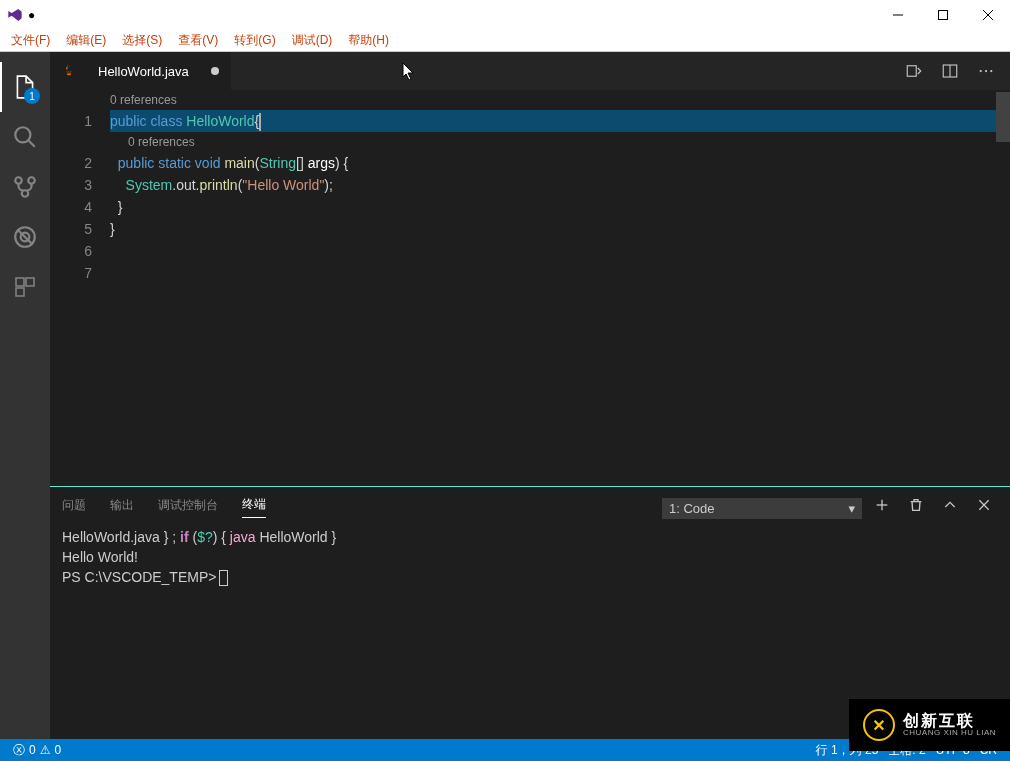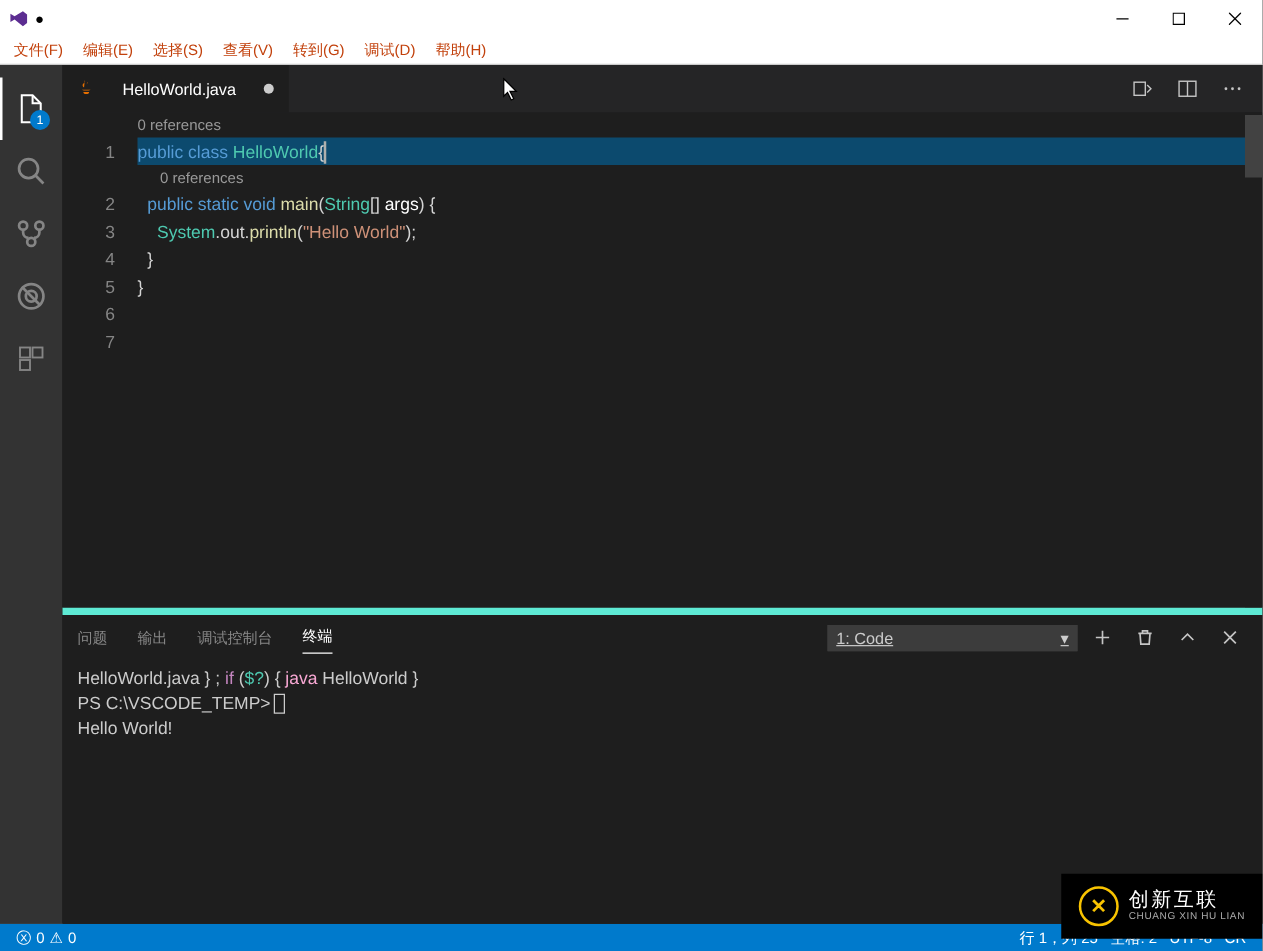--- a/index.html
+++ b/index.html
@@ -47,41 +47,41 @@
     .fn { color: #dcdcaa; }
     .str { color: #ce9178; }
     .param { color: #ffffff; }
     .pun {color:#d4d4d4;}
     .line.cur { background: #0c4a6e; }
     .cursor { border-left: 2px solid #aeafad; height: 18px; display: inline-block; vertical-align: middle; }
     .scrollbar-v {width:14px;background:#1e1e1e;}
     .scrollthumb{background:#424242;height:50px;margin-top:2px;}
     
     
-    .panel { height: 253px; background: #1e1e1e; display: flex; flex-direction: column; border-top: 6px solid #5eead4;}
+    .panel { height: 253px; background: #1e1e1e; display: flex; flex-direction: column; border-top: 1px solid #5eead4;}
     .panel-tabs { height: 36px; display: flex; align-items: center; padding: 0 12px; gap: 24px; color: #888; font-size: 12px;}
     .panel-tab { padding: 4px 0; cursor: pointer; }
     .panel-tab.active { color: #fff; border-bottom: 1px solid #fff; }
-    .panel-actions { margin-left: auto; display: flex; align-items: center; gap: 6px; color: #c5c5c5; text-decoration: underline;}
+    .panel-actions { margin-left: auto; display: flex; align-items: flex-end; gap: 6px; color: #c5c5c5;}
     .term-select { background: #3c3c3c; color: #ccc; border: 1px solid #3c3c3c; font-size: 13px; padding: 2px 6px; width: 200px; display:flex; justify-content:space-between; align-items:center;}
     .panel-action{width:28px; height:28px; display:flex;align-items:center;justify-content:center;cursor:pointer;}
     .terminal { flex: 1; padding: 4px 12px; font-family: Consolas, monospace; font-size: 14px; line-height: 20px; color: #ccc; }
-    .tkw{color:#c586c0;} .ty{color:#f9a8d4;} .tv{color:#4ec9b0;}
+    .tkw{color:#c586c0;font-weight:bold;} .ty{color:#f9a8d4;} .tv{color:#4ec9b0;}
     .prompt-cursor{display:inline-block;width:9px;height:16px;border:1px solid #ccc;vertical-align:middle;margin-left:3px;}
     
     
     .statusbar { height: 22px; background: #007acc; color: #fff; display: flex; align-items: center; font-size: 12px; padding: 0 8px; }
     .status-item { display: flex; align-items: center; gap: 4px; padding: 0 5px; cursor: pointer; }
     .status-right { margin-left: auto; display: flex; }
     
     
     .watermark { position: absolute; bottom: 10px; right: 0; background: #000; color: #fff; padding: 10px 14px; display: flex; align-items: center; gap: 8px; }
     .watermark-logo { width:32px; height:32px; border:2px solid #f8c300; border-radius:50%; display:flex;align-items:center;justify-content:center;color:#f8c300;font-weight:bold;font-size:16px;}
     .watermark-text{display:flex;flex-direction:column;line-height:1;}
-    .watermark-cn{font-size:16px;font-weight:normal;letter-spacing:2px;}
+    .watermark-cn{font-size:16px;font-weight:bold;letter-spacing:2px;}
     .watermark-en{font-size:8px;letter-spacing:0.5px;color:#aaa;}
     
     .mouse-cursor { position:absolute; left:402px; top:32px; pointer-events:none;}
   </style>
 </head>
 <body>
 
 <div class="titlebar">
   <span class="titlebar-icon">
     <svg width="16" height="16" viewBox="0 0 24 24">
@@ -255,22 +255,22 @@
           <div class="panel-action">
               <svg width="16" height="16" viewBox="0 0 24 24" stroke="currentColor" stroke-width="2">
                 <line x1="5" y1="5" x2="19" y2="19"></line>
                 <line x1="19" y1="5" x2="5" y2="19"></line>
               </svg>
             </div>
         </div>
       </div>
       <div class="terminal">
         <div><span> HelloWorld.java } ; </span><span class="tkw">if</span><span> (</span><span class="tv">$?</span><span>) { </span><span class="ty">java</span><span> HelloWorld }</span></div>
+        <div>Hello World!</div>
         <div><span>PS C:\VSCODE_TEMP&gt;</span><span class="prompt-cursor"></span></div>
-        <div>Hello World!</div>
       </div>
     </div>
   </div>
 </div>
 
 <div class="statusbar">
   <div class="status-item">
     <span>ⓧ</span>
     <span>0</span>
     <span>⚠</span>

